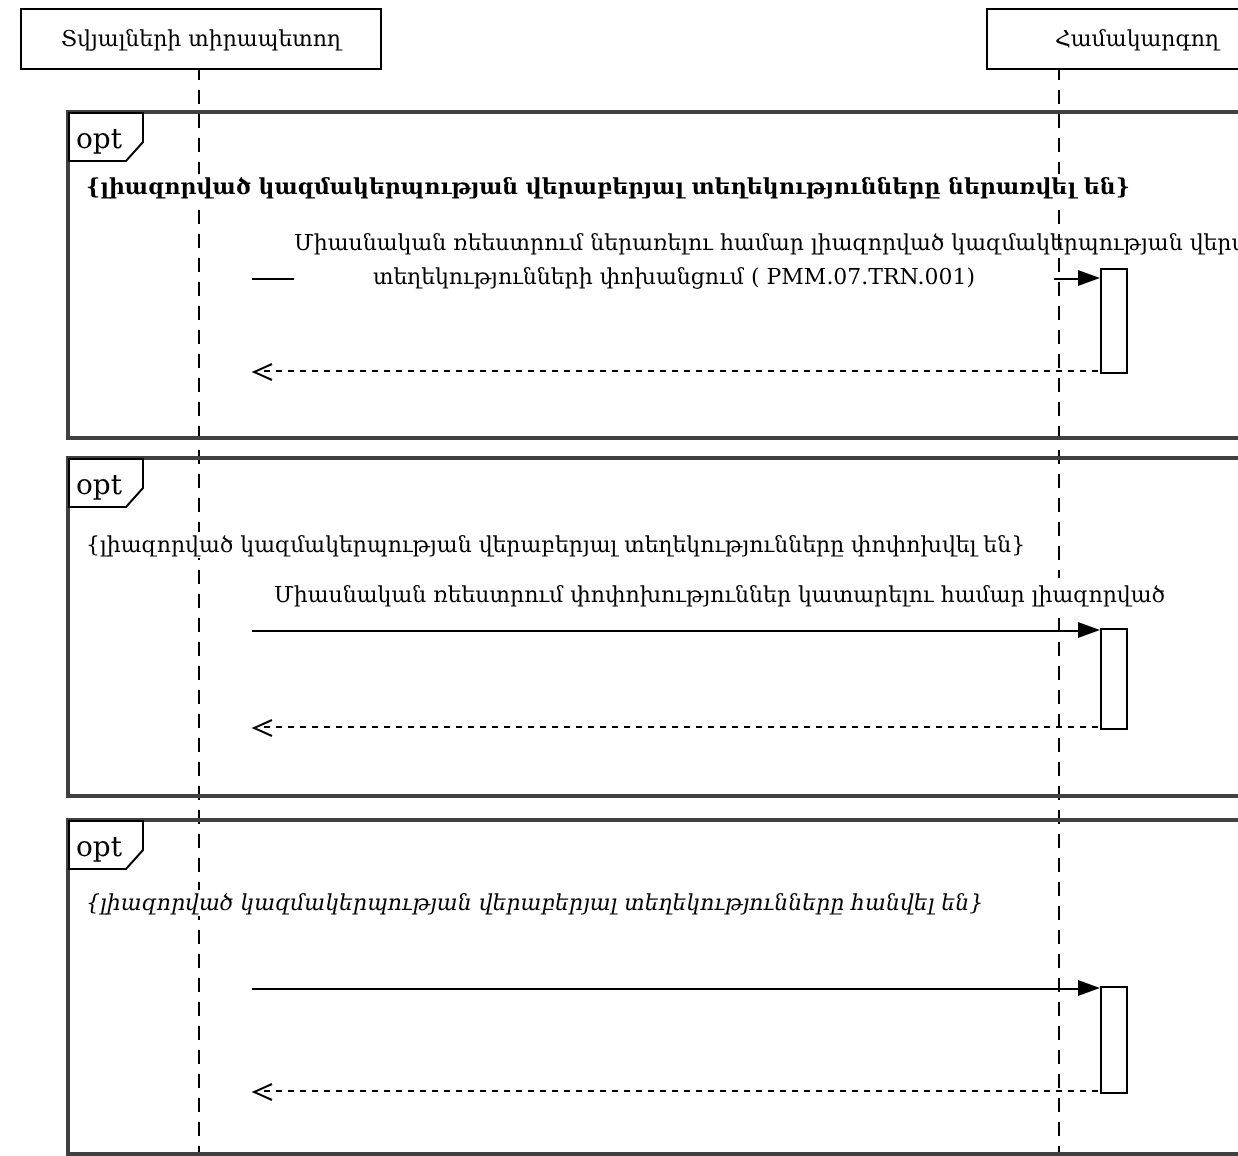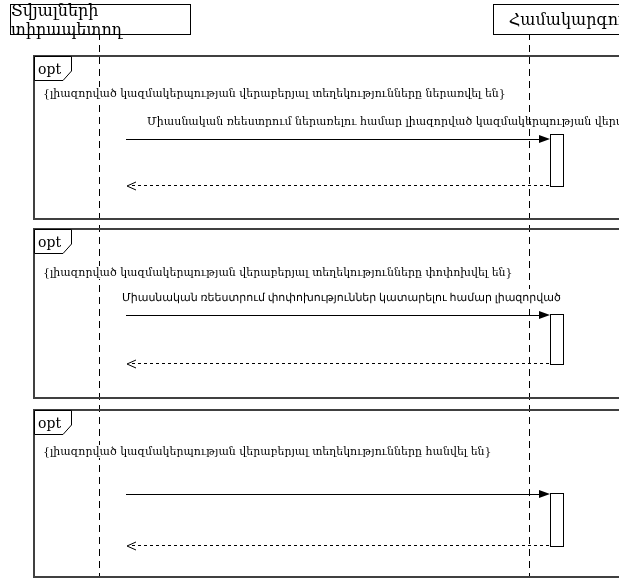--- a/index.html
+++ b/index.html
@@ -1,61 +1,61 @@
 <!DOCTYPE html>
 <html><head>
 <meta charset="utf-8">
 <style>
   html,body{margin:0;padding:0;background:#ffffff;}
   body{font-family:"DejaVu Serif","DejaVu Sans",serif;color:#000;}
   .canvas{position:relative;width:619px;height:578px;background:#fff;overflow:hidden;}
 
   
   .actor{position:absolute;top:4px;height:29px;border:1px solid #000;background:#fff;
-         display:flex;align-items:center;justify-content:center;font-size:16px;z-index:6;}
+         display:flex;align-items:center;justify-content:center;font-size:11px;z-index:6;}
   #actor1{left:10px;width:179px;}
   #actor2{left:455px;width:149px;margin-left:38px;}
 
   
   .lifeline{position:absolute;top:33px;height:545px;width:1px;z-index:0;
     background:repeating-linear-gradient(to bottom,#000 0 7px,transparent 7px 12px);}
   #lifeline1{left:99px;}
   #lifeline2{left:529px;}
 
   
   .fragment{position:absolute;left:8px;width:603px;border:2px solid #404040;background:transparent;z-index:2;margin-left:25px;}
   #frag1{top:55px;height:161px;}
   #frag2{top:228px;height:167px;}
   #frag3{top:409px;height:165px;}
 
   .opt-tag{position:absolute;left:-1px;top:-1px;width:38px;height:25px;z-index:5;}
   .opt-tag text{font-family:"DejaVu Serif","DejaVu Sans",serif;font-size:14px;}
 
   .guard{position:absolute;left:6px;background:#fff;font-size:11px;white-space:nowrap;
          padding:0 2px;z-index:4;}
-  #frag1 .guard{top:30px;}
+  #frag1 .guard{top:30px;font-weight:bold;}
   #frag2 .guard{top:36px;}
-  #frag3 .guard{top:34px;}
+  #frag3 .guard{top:34px;font-style:italic;}
 
   
   .call-line{position:absolute;left:91px;height:1px;background:#000;z-index:3;}
   #frag1 .call-line{top:82px;width:414px;}
   #frag2 .call-line{top:85px;width:414px;}
   #frag3 .call-line{top:83px;width:414px;}
   .arrowhead{position:absolute;width:0;height:0;border-left:11px solid #000;
              border-top:4px solid transparent;border-bottom:4px solid transparent;z-index:3;}
   #frag1 .arrowhead{left:504px;top:78px;}
   #frag2 .arrowhead{left:504px;top:81px;}
   #frag3 .arrowhead{left:504px;top:79px;}
 
   
   .msg-label{position:absolute;text-align:center;font-size:11px;line-height:17px;
              background:#fff;z-index:4;}
   #frag1 .msg-label{left:112px;top:56px;width:380px;}
-  #frag2 .msg-label{left:87px;top:59px;width:412px;font-family:Liberation Serif, serif;}
+  #frag2 .msg-label{left:102px;top:59px;width:412px;}
   #frag3 .msg-label{left:112px;top:57px;width:380px;}
   .msg-label span{display:block;white-space:nowrap;}
 
   
   .activation{position:absolute;left:515px;width:12px;border:1px solid #000;background:transparent;z-index:3;}
   #frag1 .activation{top:77px;height:51px;}
   #frag2 .activation{top:84px;height:49px;}
   #frag3 .activation{top:82px;height:52px;}
 
   
@@ -87,20 +87,21 @@
   <div class="fragment" id="frag1">
     <svg class="opt-tag" viewBox="0 0 38 25">
       <polygon points="0.5,0.5 37.5,0.5 37.5,15 29,24.5 0.5,24.5" fill="#ffffff" stroke="#000000" stroke-width="1"></polygon>
       <text x="4" y="18">opt</text>
     </svg>
     <div class="guard">{լիազորված կազմակերպության վերաբերյալ տեղեկությունները ներառվել են}</div>
     <div class="call-line"></div>
     <div class="arrowhead"></div>
     <div class="msg-label">
       <span>Միասնական ռեեստրում ներառելու համար լիազորված կազմակերպության վերաբերյալ</span>
+      <span>տեղեկությունների փոխանցում ( PMM.07.TRN.001)</span>
     </div>
     <div class="activation"></div>
     <div class="return-line"></div>
     <svg class="open-arrow" viewBox="0 0 12 12">
       <path d="M11,2 L2,6 L11,10" fill="none" stroke="#000000" stroke-width="1"></path>
     </svg>
   </div>
 
   <div class="fragment" id="frag2">
     <svg class="opt-tag" viewBox="0 0 38 25">

